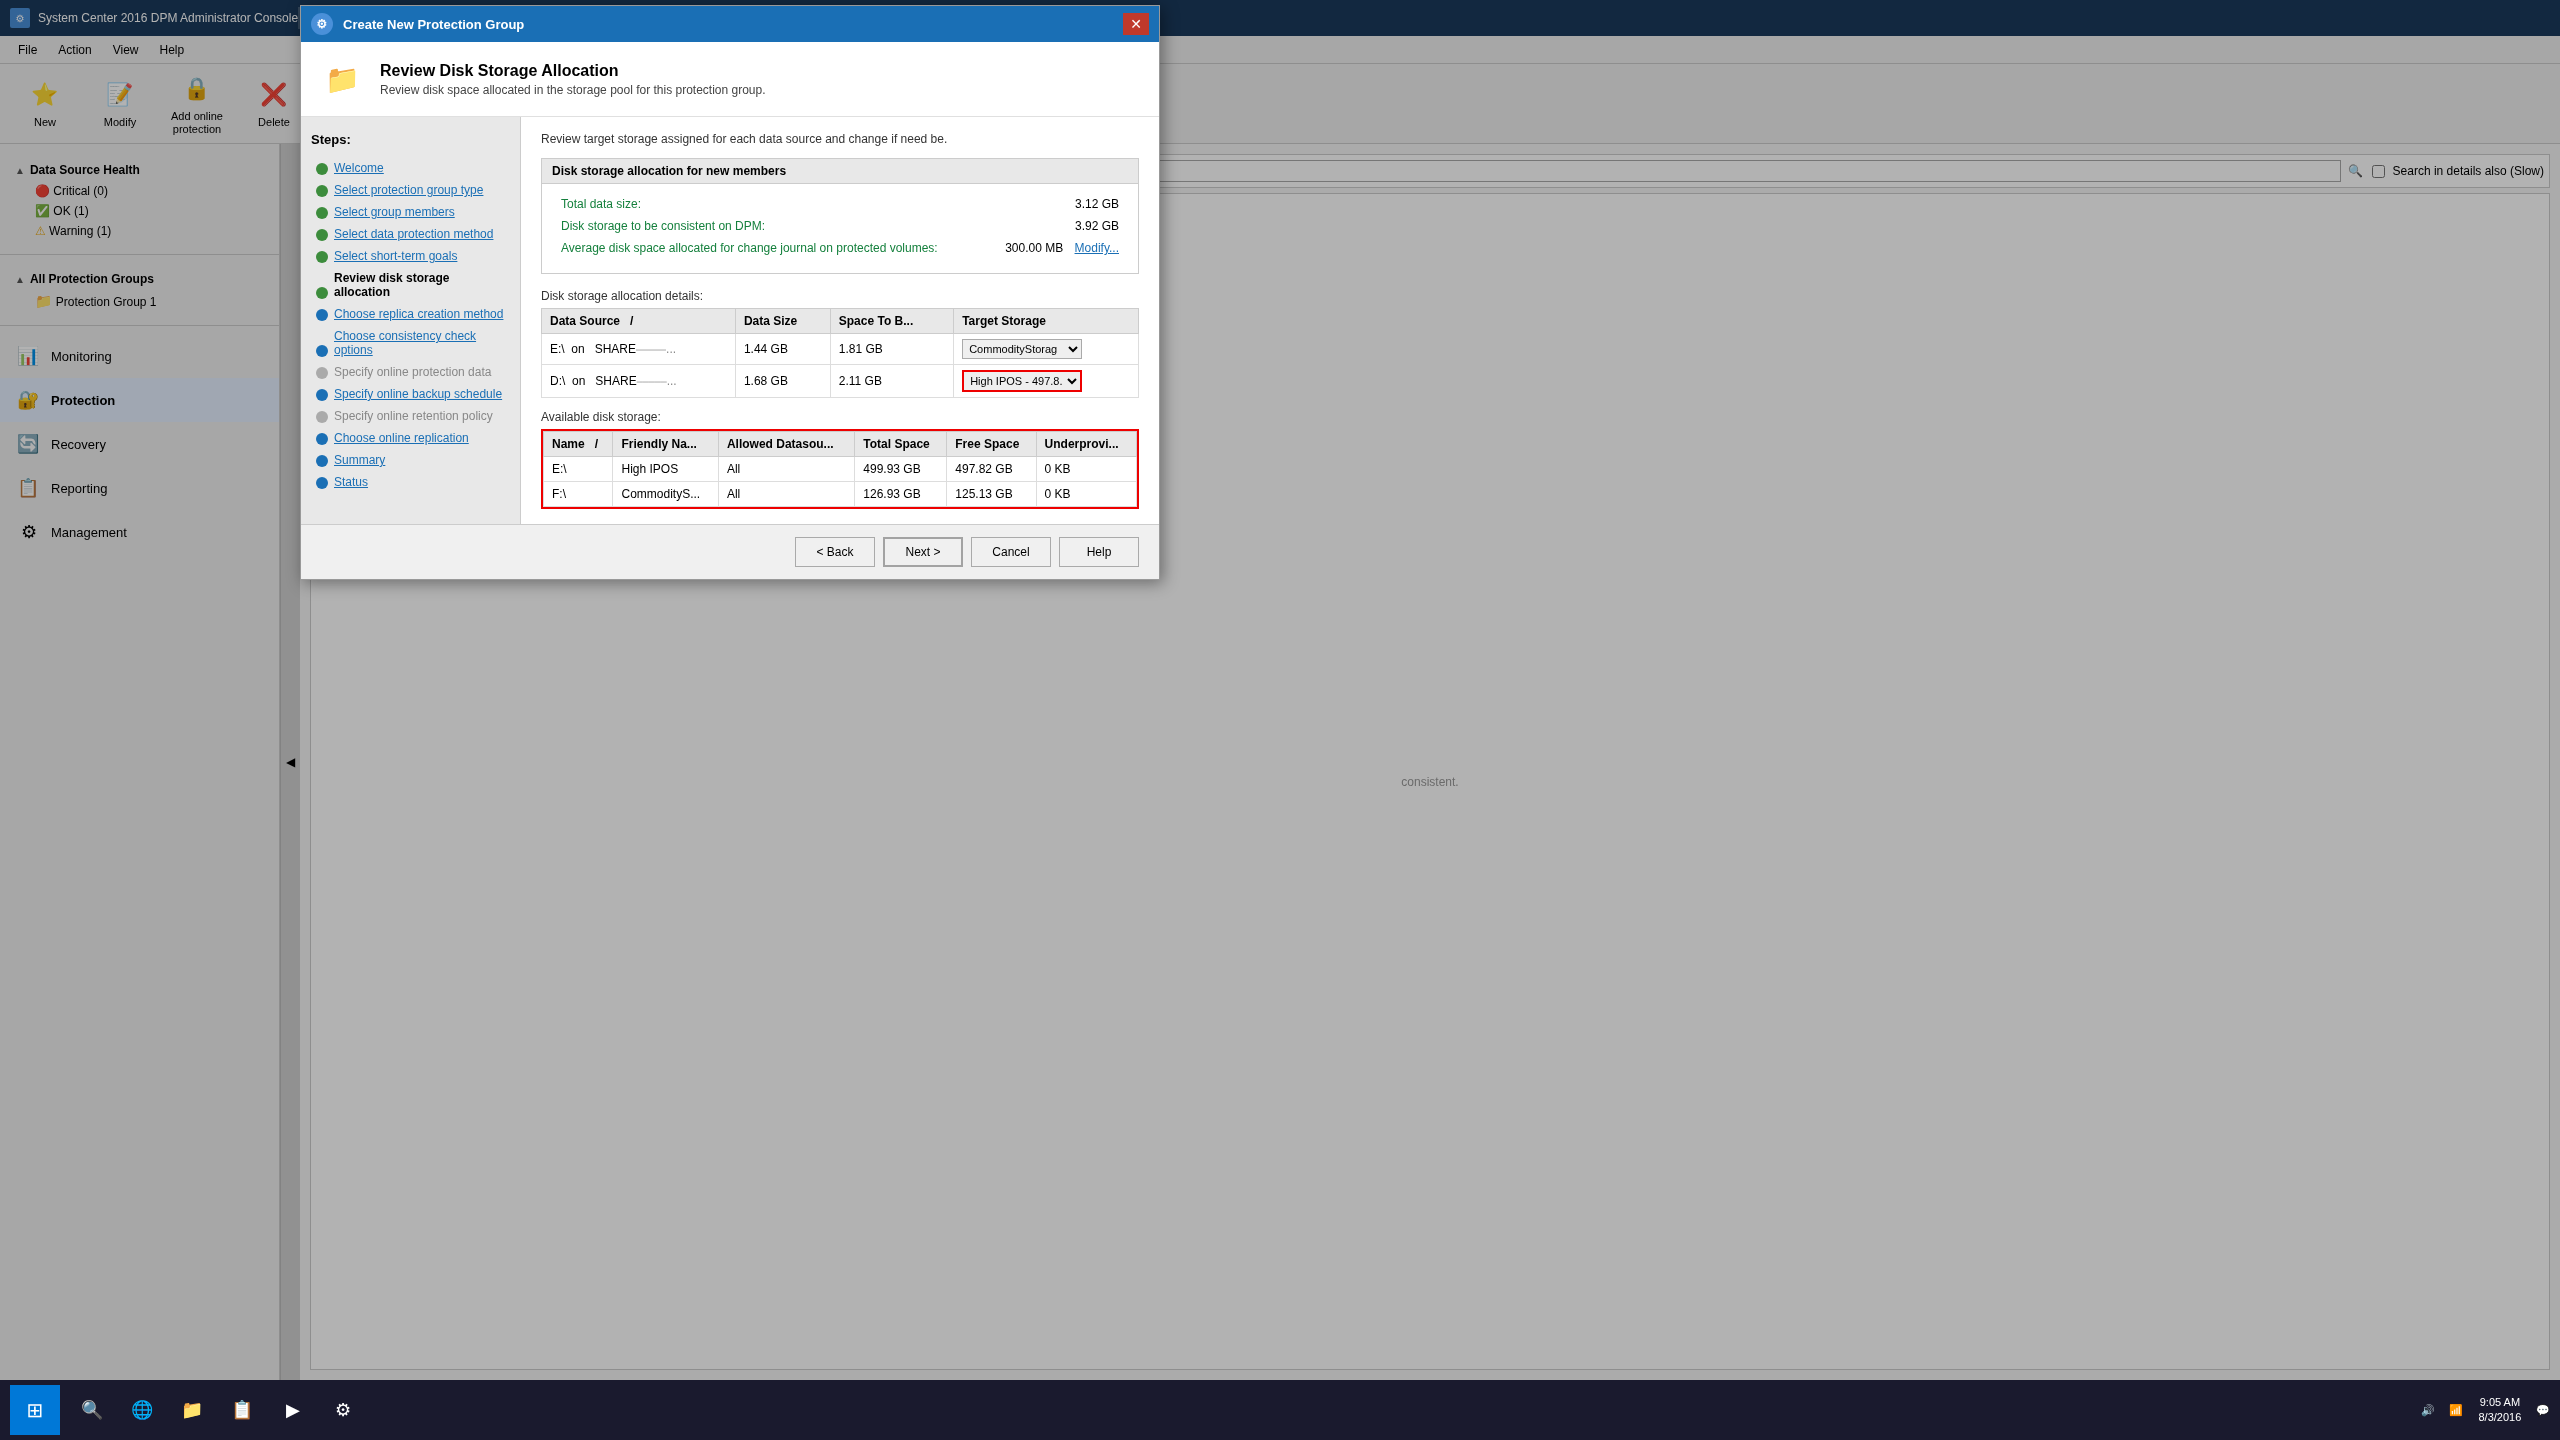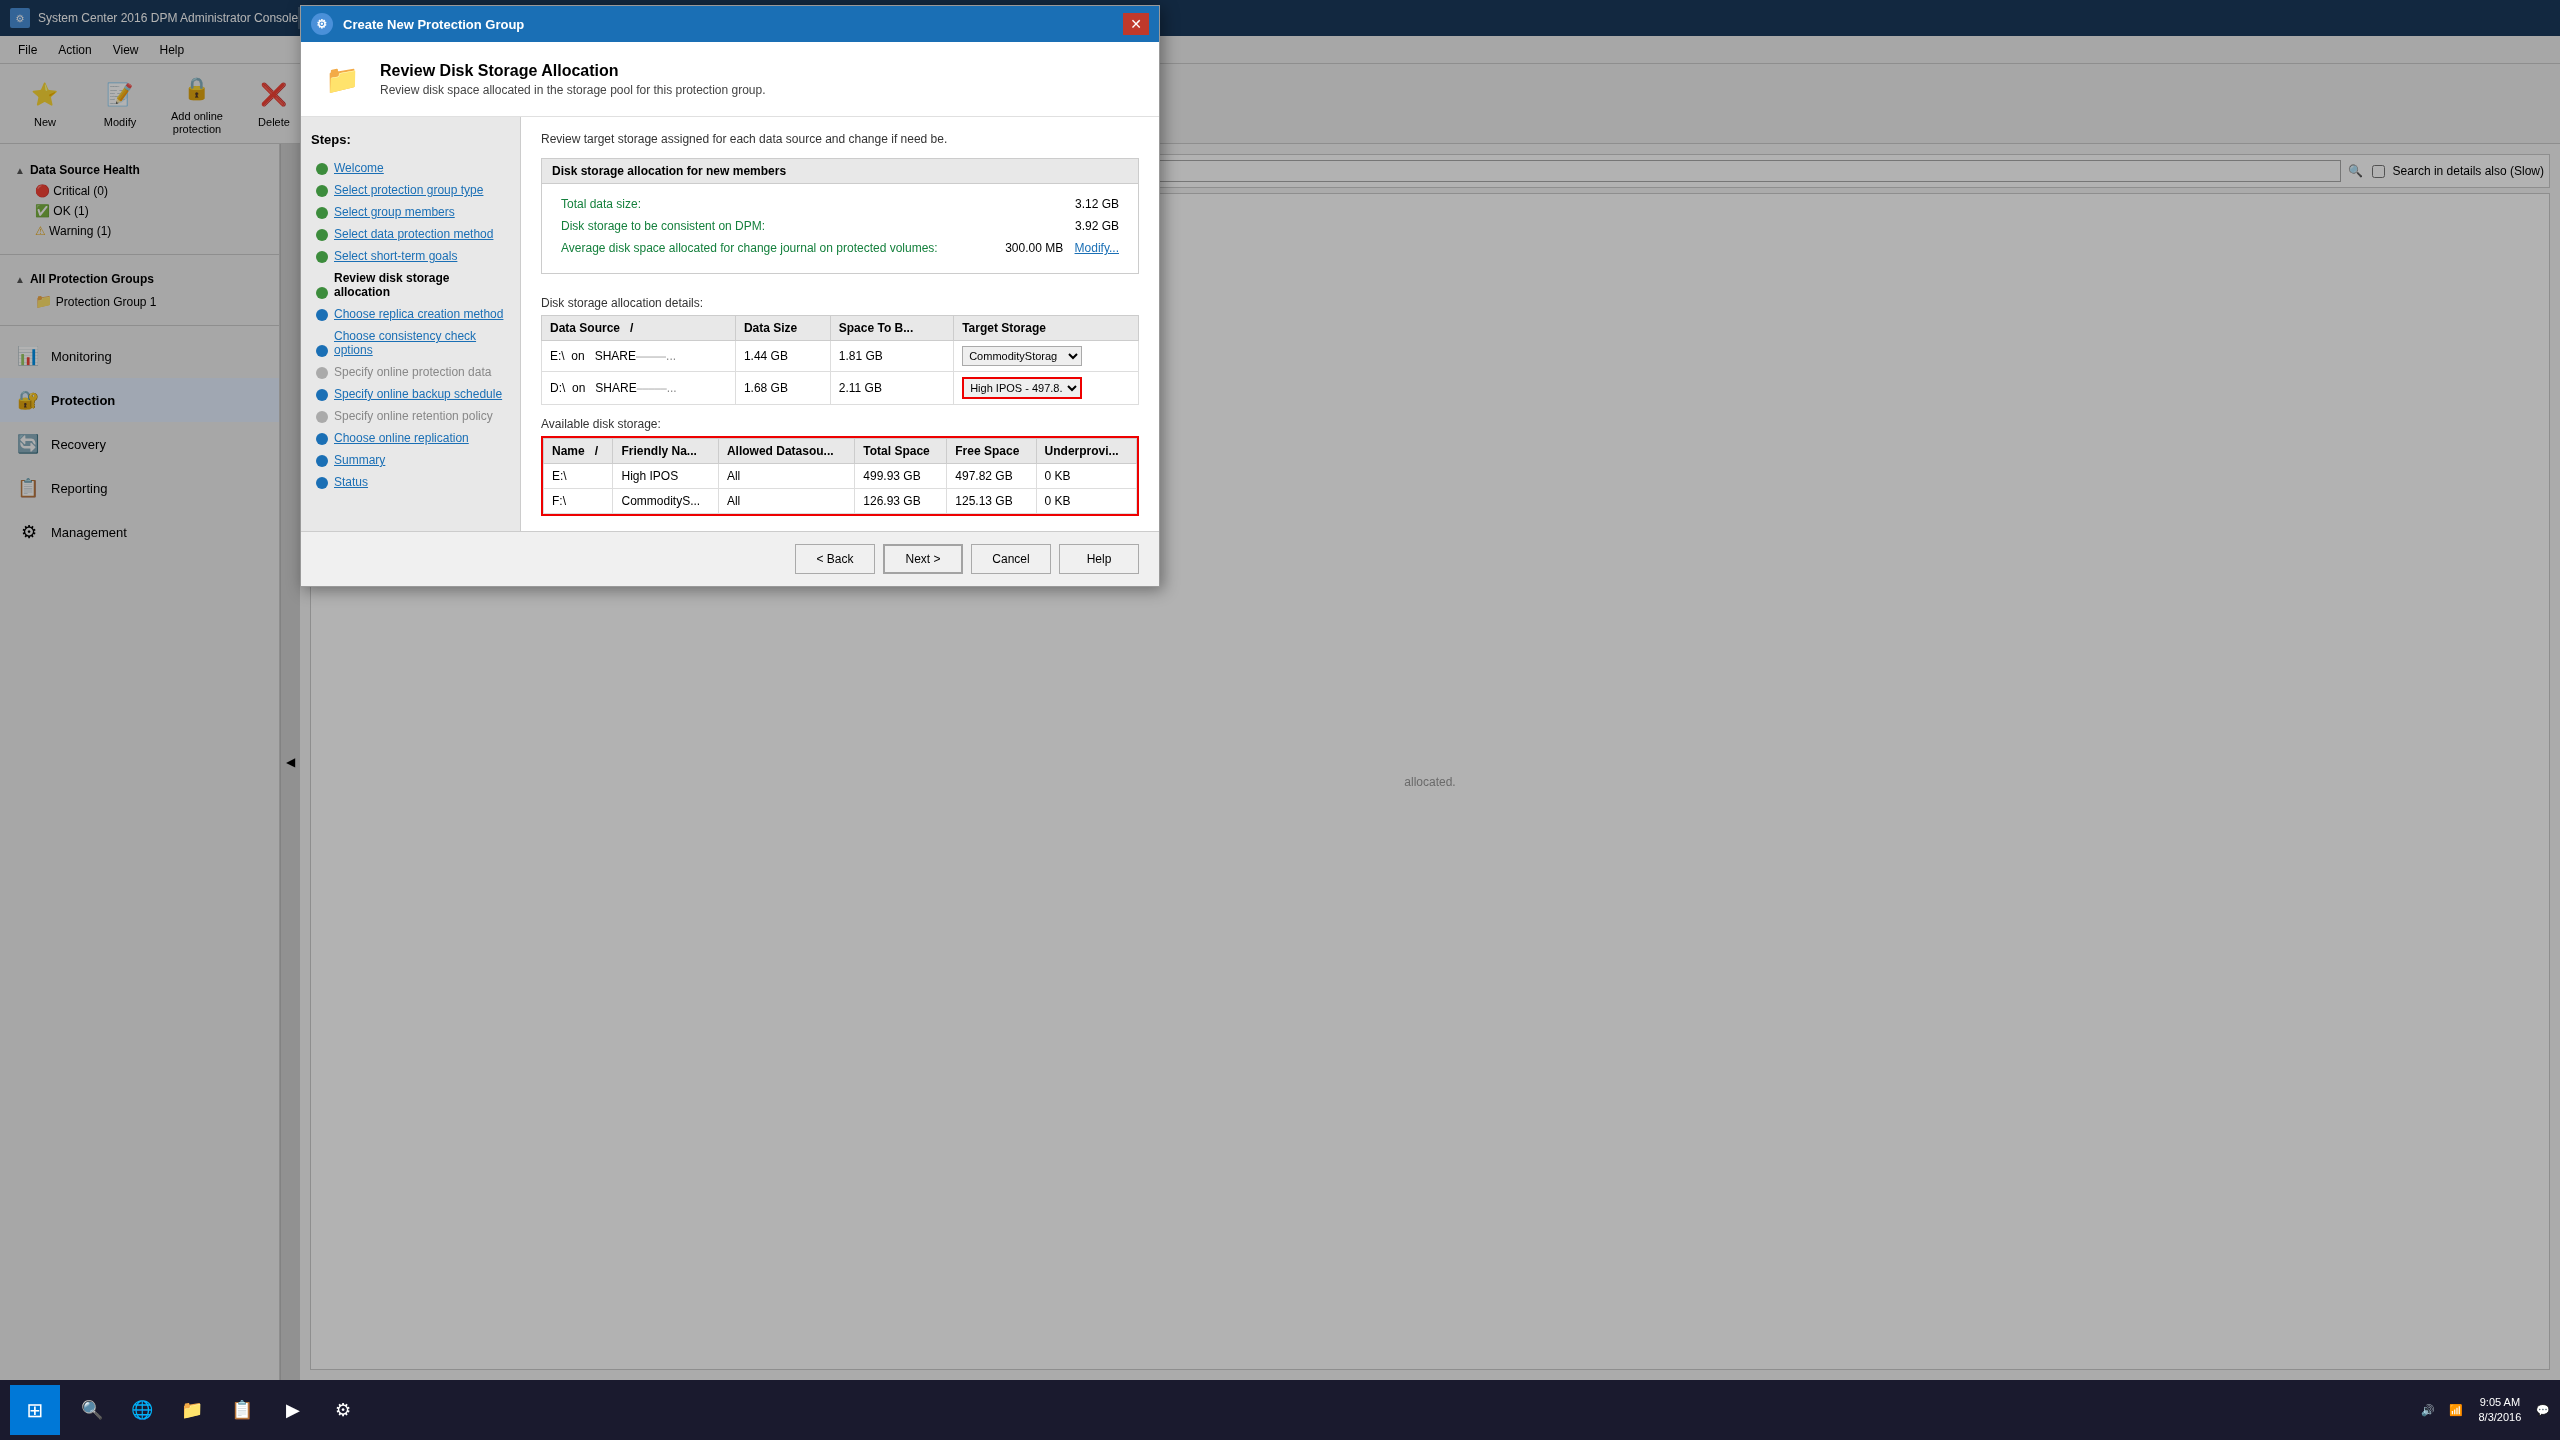--- a/index.html
+++ b/index.html
@@ -74,21 +74,21 @@
     .step-dot { width: 12px; height: 12px; border-radius: 50%; margin-top: 2px; flex-shrink: 0; }
     .step-dot.green { background: #3c8c3c; }
     .step-dot.blue { background: #1a6fb5; }
     .step-dot.gray { background: #aaa; }
     .step-text { color: #1a6fb5; text-decoration: underline; }
     .step-text.bold { font-weight: bold; color: #000; text-decoration: none; }
     .step-text.gray { color: #888; text-decoration: none; }
 
     
     .content-panel { flex: 1; padding: 15px 20px; overflow-y: auto; }
-    .section-box { border: 1px solid #ccc; margin-bottom: 22px; }
+    .section-box { border: 1px solid #ccc; margin-bottom: 15px; }
     .section-box-title { background: #e8e8e8; border-bottom: 1px solid #ccc; padding: 5px 10px; font-size: 12px; font-weight: bold; }
 
     .info-text { font-size: 12px; color: #333; margin-bottom: 12px; }
     .info-table { width: 100%; font-size: 12px; margin-bottom: 5px; }
     .info-table td { padding: 3px 5px; }
     .info-table td:first-child { color: #15803d; }
     .info-table td:last-child { text-align: right; }
     .modify-link { color: #1a6fb5; text-decoration: underline; cursor: pointer; font-size: 12px; }
 
     .data-table { width: 100%; border-collapse: collapse; font-size: 12px; }
@@ -233,21 +233,21 @@
       <div class="search-bar">
         <select style="border:1px solid #aaa; font-size:12px; padding:2px;">
           <option>G...</option>
         </select>
         <input class="search-input" type="text" style="">
         <span>🔍</span>
         <input type="checkbox" style="">
         <label>Search in details also (Slow)</label>
       </div>
       <div style="background: white; border: 1px solid #ccc; flex: 1; display: flex; align-items: center; justify-content: center; color: #999; font-size: 12px;">
-        <span>allocated.</span>
+        <span>consistent.</span>
       </div>
     </div>
   </div>
 </div>
 
 <div class="dialog-overlay">
   <div class="dialog">
 
     <div class="dialog-title-bar">
       <div class="dialog-title-icon">⚙</div>

